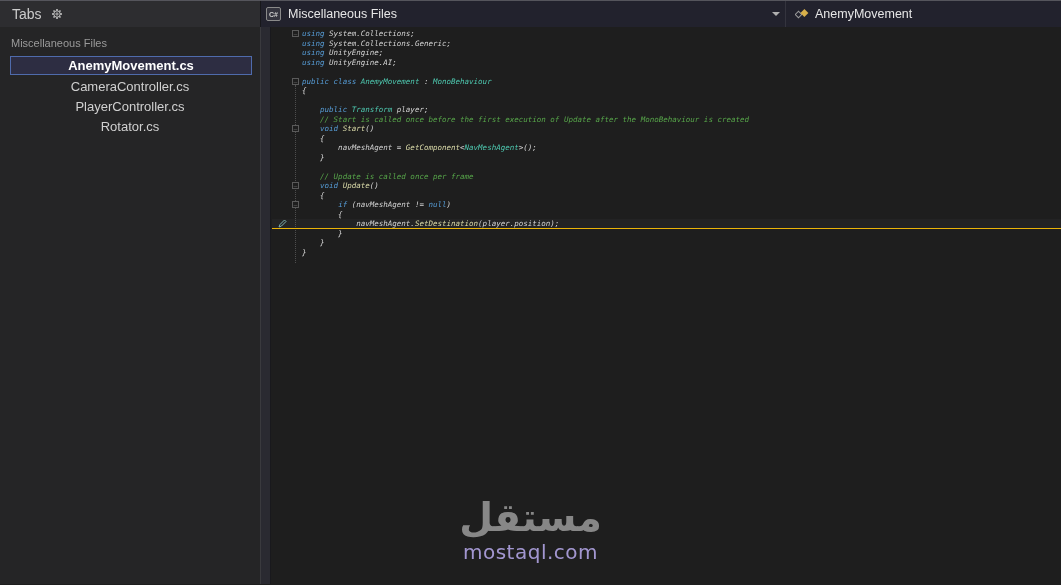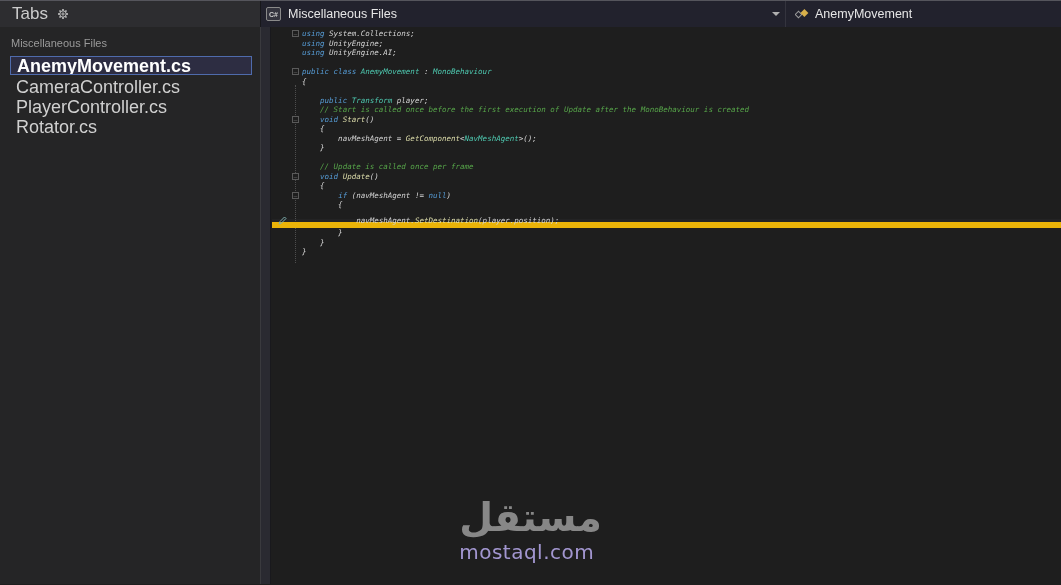--- a/index.html
+++ b/index.html
@@ -10,21 +10,21 @@
     position:relative; width:1061px; height:585px;
     background:#1e1e1e; overflow:hidden;
     border-top:1px solid #55555c;
   }
 
   
   .topbar { display:flex; height:26px; }
   .tabs-header {
     width:261px; background:#2d2d30; border-right:1px solid #17171a;
     display:flex; align-items:center; gap:9px; padding:0 12px;
-    color:#cccccc; font-size:17px;
+    color:#cccccc; font-size:14px;
   }
   .navbar { flex:1; background:#22222d; display:flex; align-items:stretch; }
   .nav-project {
     width:524px; display:flex; align-items:center; gap:7px;
     padding:0 5px; color:#e6e6e6; font-size:12.5px; cursor:default;
   }
   .cs-icon {
     width:15px; height:14px; border:1px solid #8a8a8a; border-radius:2px;
     background:#34343e; color:#cfcfcf; font-size:7px; font-weight:bold;
     display:flex; align-items:center; justify-content:center; flex:0 0 15px;
@@ -41,22 +41,22 @@
 
   
   .main { display:flex; height:calc(100% - 27px); }
 
   .sidebar {
     width:261px; background:#252526; border-right:1px solid #3a3a3e;
     padding-top:8px;
   }
   .group-label { color:#9a9a9a; font-size:11px; padding:2px 11px 7px; }
   .file-item {
-    color:#d0d0d0; font-size:18px; padding:3px 16px; height:20px;
-    line-height:14px; cursor:default; white-space:nowrap; overflow:hidden;
+    color:#d0d0d0; font-size:13px; padding:3px 16px; height:20px;
+    line-height:14px; cursor:default; white-space:nowrap; overflow:hidden;text-align:center;
   }
   .file-item.selected {
     background:#2d2d42; border:1px solid #4f6bac; color:#ffffff; font-weight:bold;
     margin:0 8px 2px 10px; padding:2px 6px; height:19px;
   }
 
   
   .editor { flex:1; position:relative; background:#1e1e1e; overflow:hidden; }
   .indicator-strip {
     position:absolute; left:0; top:0; bottom:0; width:10px;
@@ -64,39 +64,39 @@
   }
   .code {
     position:absolute; left:11px; top:0; right:0; bottom:0; padding-top:2px;
     font-family:"DejaVu Sans Mono", monospace; font-size:7.5px; position:absolute;
   }
   .fold-guide {
     position:absolute; left:23px; top:58px; height:178px;
     border-left:1px dotted #4e4e4e;
   }
   .code-line { display:flex; height:9.5px; line-height:9.5px; align-items:center; position:relative;font-style:italic; }
-  .code-line.current { border-bottom:6px solid #eab308; background:rgba(140,140,160,0.05);margin-top:9px; }
+  .code-line.current { border-bottom:1px solid #eab308; background:rgba(140,140,160,0.05); }
   .glyph-margin { flex:0 0 20px; text-align:center; height:9px; }
   .fold-margin { flex:0 0 10px; height:9px; position:relative; }
   .fold-box {
     position:absolute; left:0; top:1px; width:7px; height:7px;
     border:1px solid #5a5a5a; background:#1e1e1e; color:#9a9a9a;
     font-size:6px; line-height:5px; text-align:center;
   }
   .code-text { white-space:pre; }
   .tk-kw { color:#569cd6; }
   .tk-ty { color:#4ec9b0; }
   .tk-me { color:#dcdcaa; }
   .tk-co { color:#57a64a; }
   .tk-pl { color:#d4d4d4; }
 
   
   .watermark {
     position:absolute; left:50%; top:496px; transform:translateX(-50%);
-    pointer-events:none; opacity:0.8;
+    text-align:center; pointer-events:none; opacity:0.8;
   }
   .wm-ar {
     font-family:"DejaVu Sans", sans-serif; direction:rtl;
     font-size:39px; font-weight:bold; color:#a2a2a2; line-height:42px;
   }
   .wm-en {
     font-family:"DejaVu Sans", sans-serif;
     font-size:20px; color:#c4b5fd; letter-spacing:0.5px; margin-top:1px;
   }
 </style>
@@ -154,20 +154,25 @@
       <div class="code-line">
             <span class="glyph-margin"></span>
             <span class="fold-margin">
               <span class="fold-box">–</span>
             </span>
             <span class="code-text"><span class="tk-kw">using</span><span class="tk-pl"> System.Collections;</span></span>
           </div>
           <div class="code-line">
             <span class="glyph-margin"></span>
             <span class="fold-margin"></span>
+            <span class="code-text"><span class="tk-kw">using</span><span class="tk-pl"> System.Collections.Generic;</span></span>
+          </div>
+          <div class="code-line">
+            <span class="glyph-margin"></span>
+            <span class="fold-margin"></span>
             <span class="code-text"><span class="tk-kw">using</span><span class="tk-pl"> UnityEngine;</span></span>
           </div>
           <div class="code-line">
             <span class="glyph-margin"></span>
             <span class="fold-margin"></span>
             <span class="code-text"><span class="tk-kw">using</span><span class="tk-pl"> UnityEngine.AI;</span></span>
           </div>
           <div class="code-line">
             <span class="glyph-margin"></span>
             <span class="fold-margin"></span>

